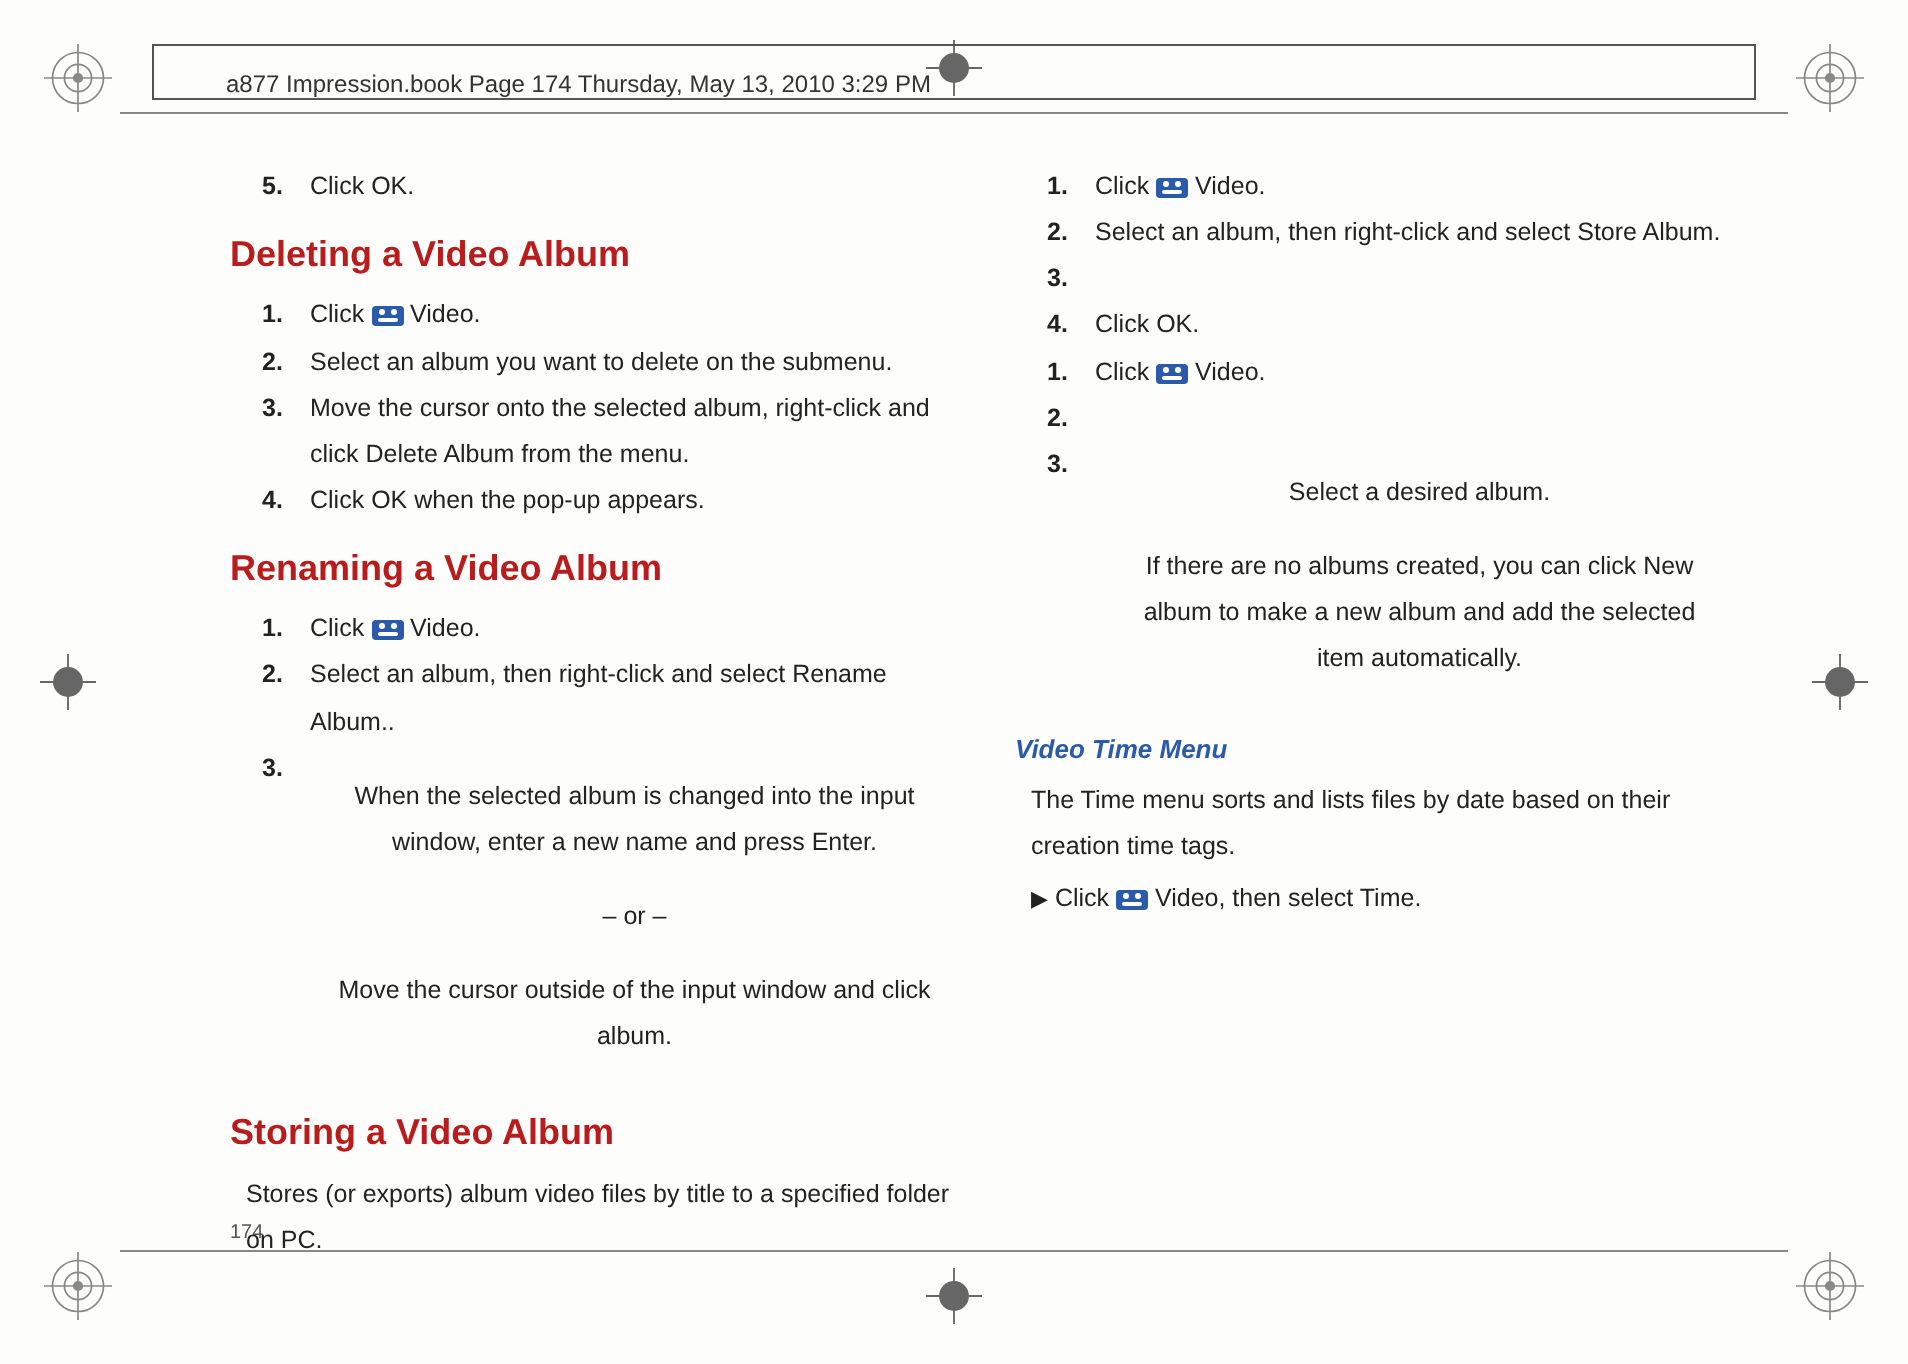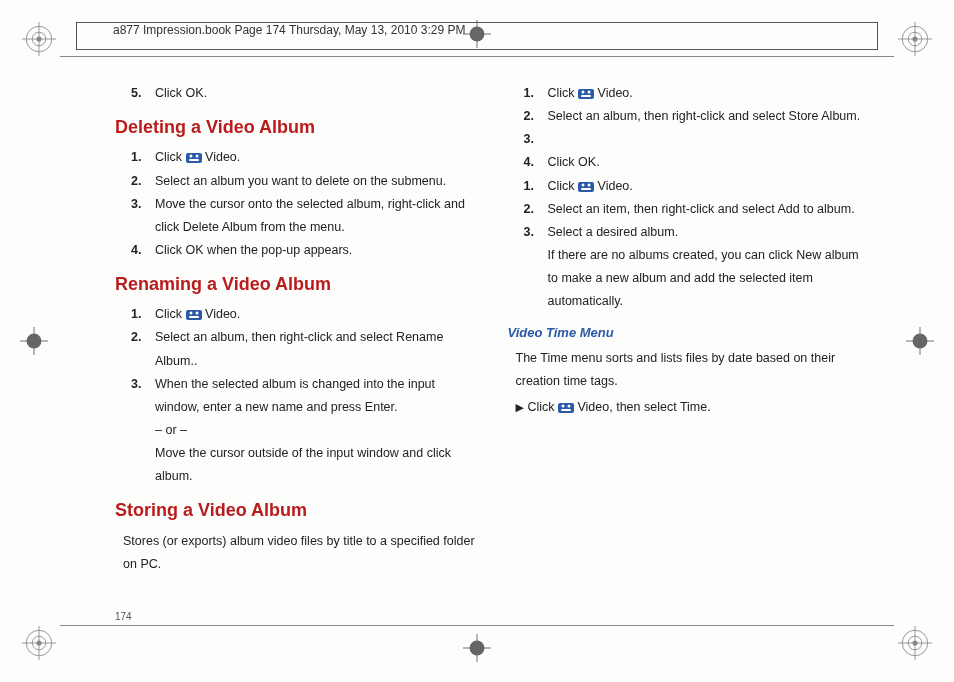--- a/index.html
+++ b/index.html
@@ -32,21 +32,21 @@
   .cross-l { left: 20px; top: 50%; transform: translateY(-50%); }
   .cross-r { right: 20px; top: 50%; transform: translateY(-50%); }
   .header-box {
     position: absolute;
     top: 22px;
     left: 76px;
     right: 76px;
     height: 28px;
     border: 1px solid #555;
     display: flex;
-    align-items: flex-start;
+    align-items: flex-end;
     padding-left: 36px;
     font-size: 12px;
     color: #333;
   }
   .hline { position: absolute; left: 60px; right: 60px; height: 1px; background: #888; }
   .hline-top { top: 56px; }
   .hline-bot { bottom: 56px; }
   .page {
     position: absolute;
     top: 82px;
@@ -80,21 +80,21 @@
     display: flex;
     align-items: flex-start;
     padding-left: 16px;
   }
   li.step .num {
     font-weight: bold;
     min-width: 24px;
     flex-shrink: 0;
   }
   li.step .body { flex: 1; }
-  .body p { margin: 0; }
+  .body p { margin: 14px; text-align: center; }
   .desc { padding-left: 8px; margin-top:2px; margin-bottom:2px;}
   b { font-weight: normal; }
   .video-icon {
     display: inline-block;
     vertical-align: -2px;
     width: 16px;
     height: 11px;
     position: relative;
   }
   .video-icon svg { width: 100%; height: 100%; display:block;}
@@ -259,21 +259,20 @@
         <span class="num">1.</span>
         <span class="body"><span>Click </span><span class="video-icon"><svg viewBox="0 0 16 11">
                 <rect x="0" y="1" width="16" height="10" rx="2" fill="#2a5aa8"></rect>
                 <circle cx="5" cy="4" r="1.5" fill="#fff"></circle>
                 <circle cx="11" cy="4" r="1.5" fill="#fff"></circle>
                 <rect x="3" y="7" width="10" height="2" rx="1" fill="#fff"></rect>
               </svg></span> <b>Video</b><span>.</span></span>
       </li>
       <li class="step">
         <span class="num">2.</span>
-        <span class="body"><span>Select an item, then right-click and select </span><b>Add to album</b><span>.</span></span>
       </li>
       <li class="step">
         <span class="num">3.</span>
         <span class="body">
           <p>Select a desired album.</p>
           <p><span>If there are no albums created, you can click </span><b>New album</b><span> to make a new album and add the selected item automatically.</span></p>
         </span>
       </li>
     </ol>
 

